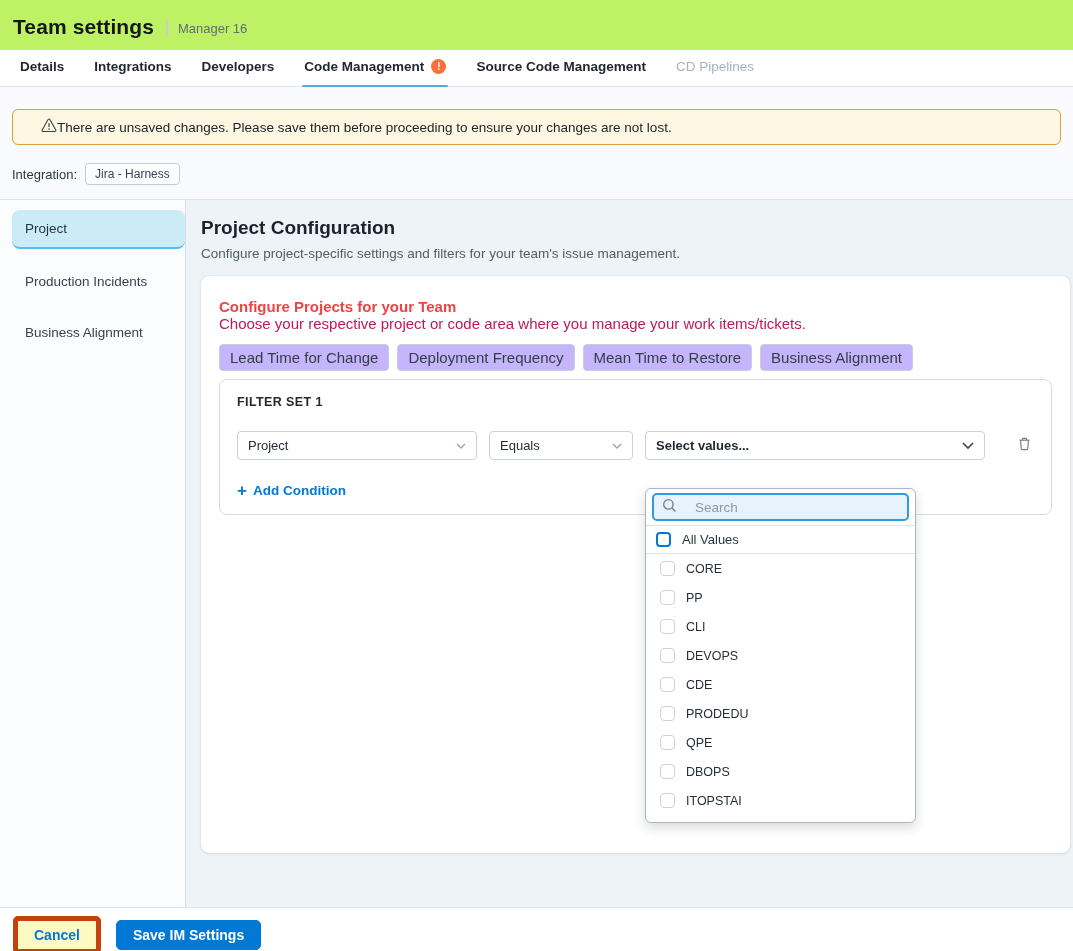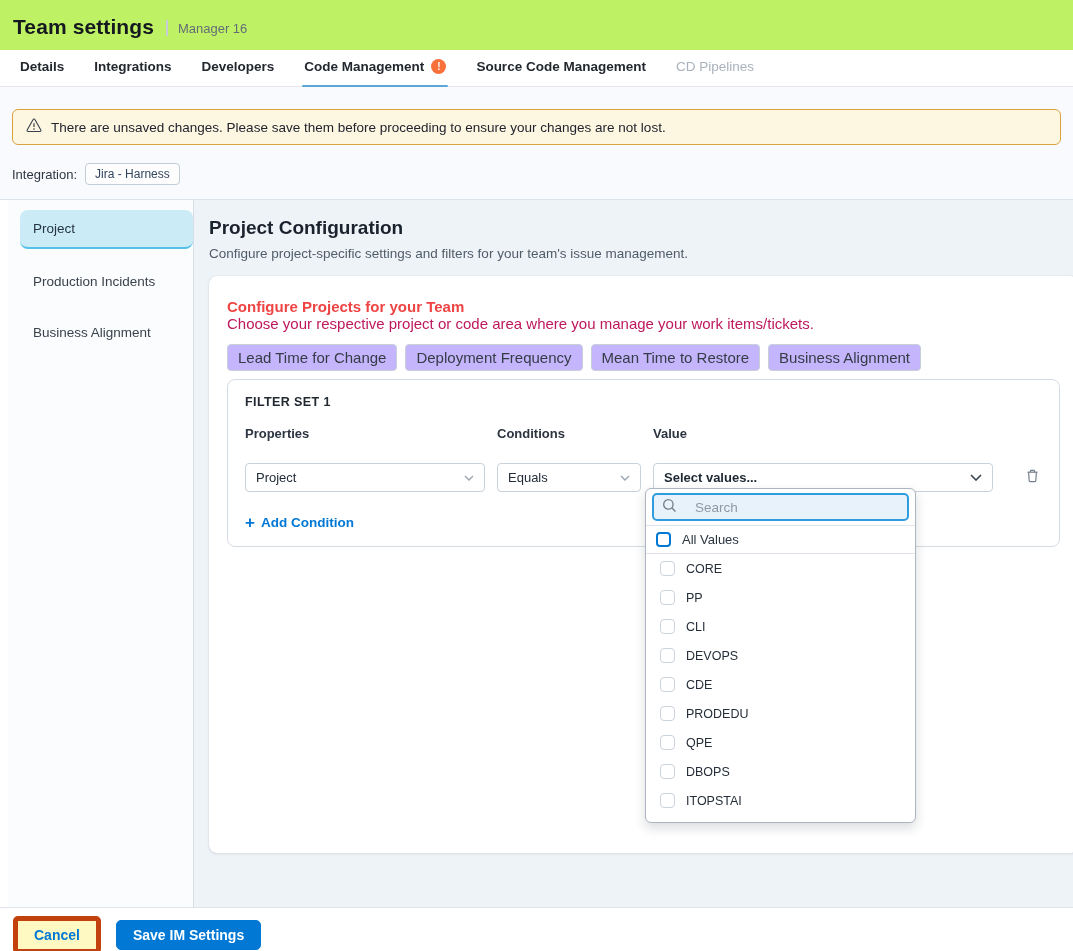--- a/index.html
+++ b/index.html
@@ -14,27 +14,27 @@
   .header .pipe { width:2px; height:16px; background:#c7cdd5; margin:2px 10px 0 12px; }
   .header .subtitle { font-size:13px; color:#646c77; margin-top:3px; }
   
   .tabbar { display:flex; gap:30px; padding-left:20px; border-bottom:1px solid #e3e7ec; background:#fff; }
   .tab { position:relative; padding:9px 0 12px 0; font-size:13.5px; font-weight:600; color:#23282f; cursor:pointer; display:flex; align-items:center; gap:7px; }
   .tab.active::after { content:""; position:absolute; left:-2px; right:-2px; bottom:-1px; height:2px; background:#5aa7d8; border-radius:2px; }
   .tab.disabled { color:#a9b2bc; font-weight:500; }
   .tab-badge { width:15px; height:15px; border-radius:50%; background:#f9703b; color:#fff; font-size:10px; font-weight:700; display:flex; align-items:center; justify-content:center; line-height:1; }
   
   .notice-section { background:#f8fafd; padding:22px 12px 0 12px; border-bottom:1px solid #dde3ea; }
-  .banner { display:flex; align-items:center; gap:9px; background:#fdf7e2; border:1px solid #d9a23c; border-radius:6px; padding:8px 13px; font-size:13.5px; color:#22242e; }
+  .banner { display:flex; align-items:center; background:#fdf7e2; border:1px solid #d9a23c; border-radius:6px; padding:8px 28px; font-size:13.5px; color:#22242e; }
   .banner svg { flex:0 0 auto; }
   .integration-row { display:flex; align-items:center; gap:8px; padding:18px 0 14px 0; }
   .integration-label { font-size:13px; color:#2e3640; }
   .integration-chip { font-size:12px; color:#32455e; background:#fdfdfe; border:1px solid #c3cdd6; border-radius:4px; padding:3px 9px; cursor:pointer; }
   
-  .content { display:flex; height:707px;padding-left:8px; }
+  .content { display:flex; height:707px; }
   .sidebar { width:186px; background:#fbfcfd; border-right:1px solid #d8dee5; padding-top:10px; flex:0 0 auto; }
   .side-item { margin:0 0 14px 12px; width:173px; padding:11px 13px; font-size:13.5px; color:#39424d; border-radius:8px; cursor:pointer; }
   .side-item.active { background:#cbecf7; border-bottom:2px solid #55c1e9; color:#253444; }
   .main { flex:1; background:#eef3f8; padding:17px 11px 0 15px; position:relative; }
   .main h2 { font-size:19px; font-weight:700; color:#1a222d; margin-bottom:7px; }
   .main-sub { font-size:13.5px; color:#505c68; }
   
   .card { margin-top:15px; background:#fff; border-radius:8px; box-shadow:0 1px 3px rgba(25,35,50,.10), 0 0 1px rgba(25,35,50,.18); padding:22px 18px; height:577px; }
   .card-title { font-size:15px; font-weight:700; color:#ef4444; }
   .card-sub { font-size:15px; color:#be185d; }
@@ -139,25 +139,20 @@
       <div class="chips">
         <span class="chip">Lead Time for Change</span>
         <span class="chip">Deployment Frequency</span>
         <span class="chip">Mean Time to Restore</span>
         <span class="chip">Business Alignment</span>
       </div>
 
       <div class="filterbox">
         <div class="fs-title">FILTER SET 1</div>
 
-        <div class="cols">
-          <div class="col-prop">Properties</div>
-          <div class="col-cond">Conditions</div>
-          <div class="col-val">Value</div>
-        </div>
 
         <div class="selects">
           <div class="select sel-prop">
             <span>Project</span>
             <span class="chev">
               <svg width="10" height="6" viewBox="0 0 10 6">
                   <polyline points="1,1 5,5 9,1" fill="none" stroke="#9aa4af" stroke-width="1.4"></polyline>
                 </svg>
             </span>
           </div>

